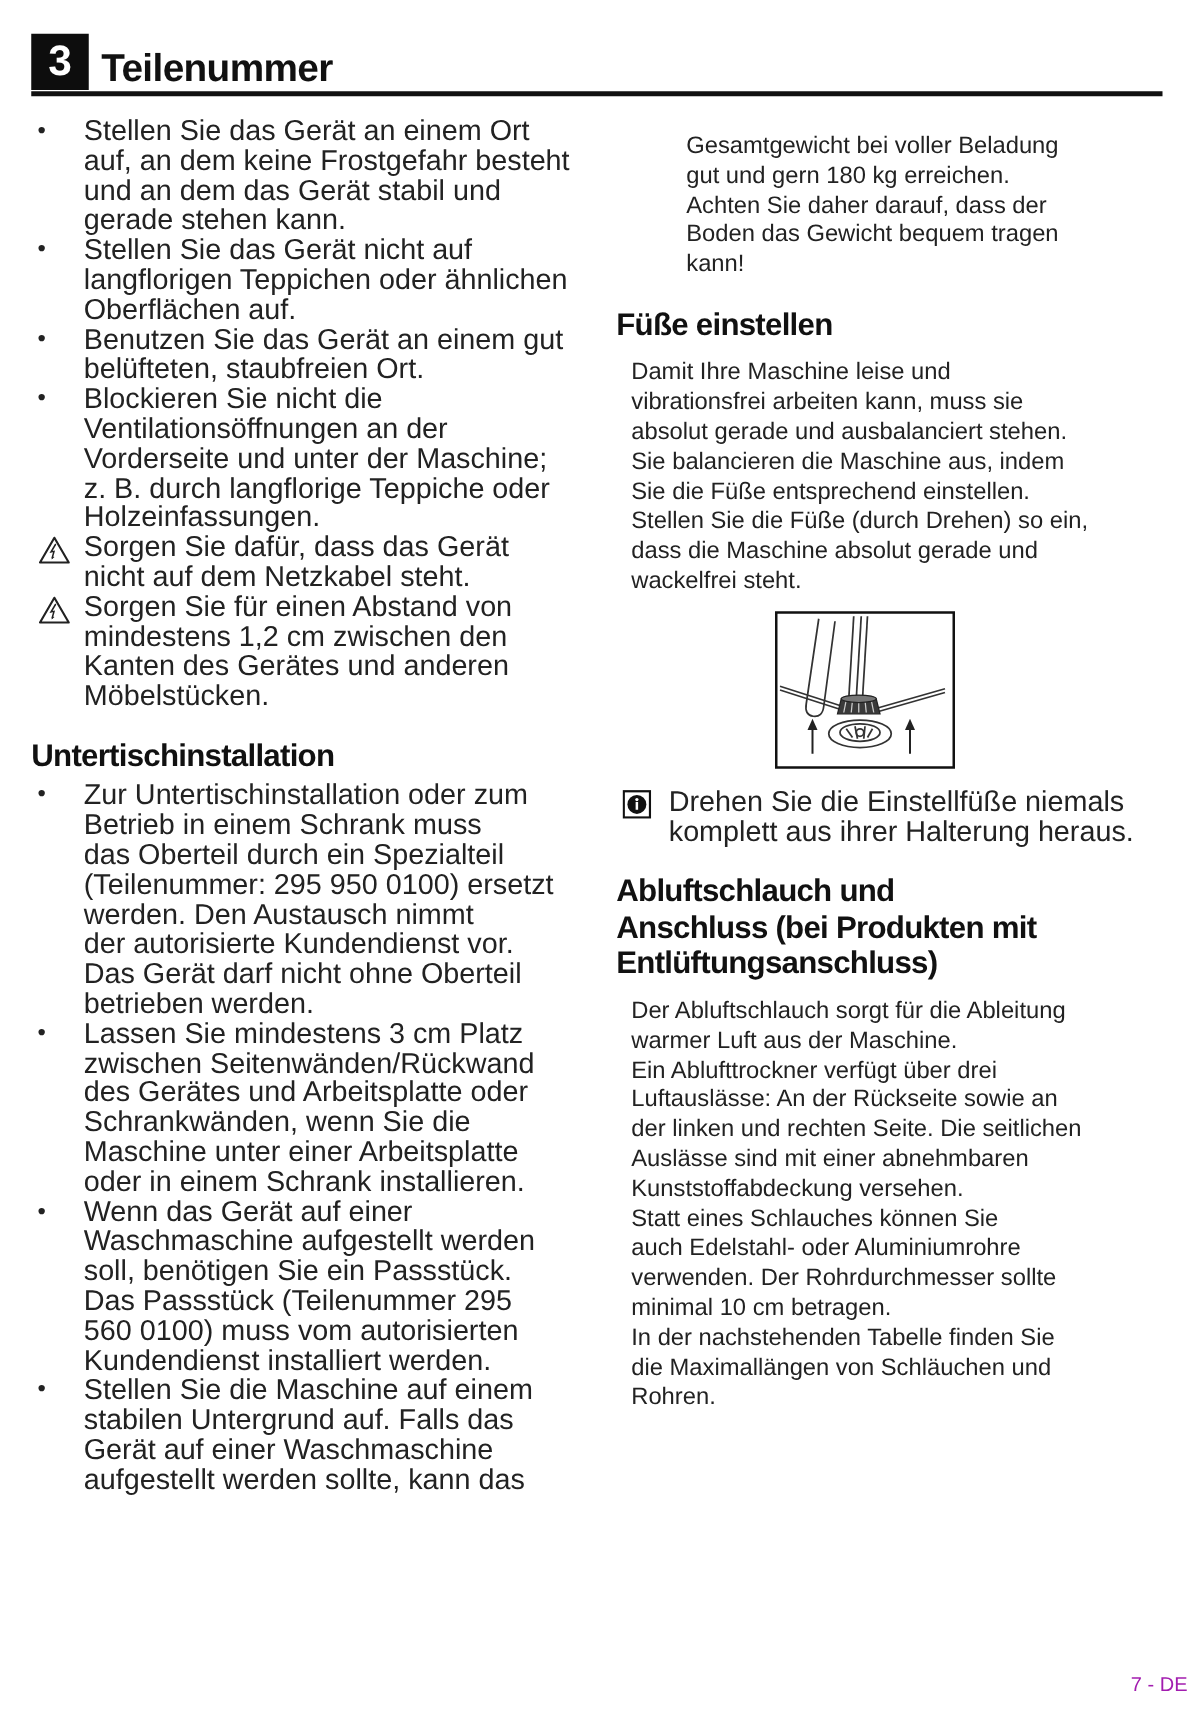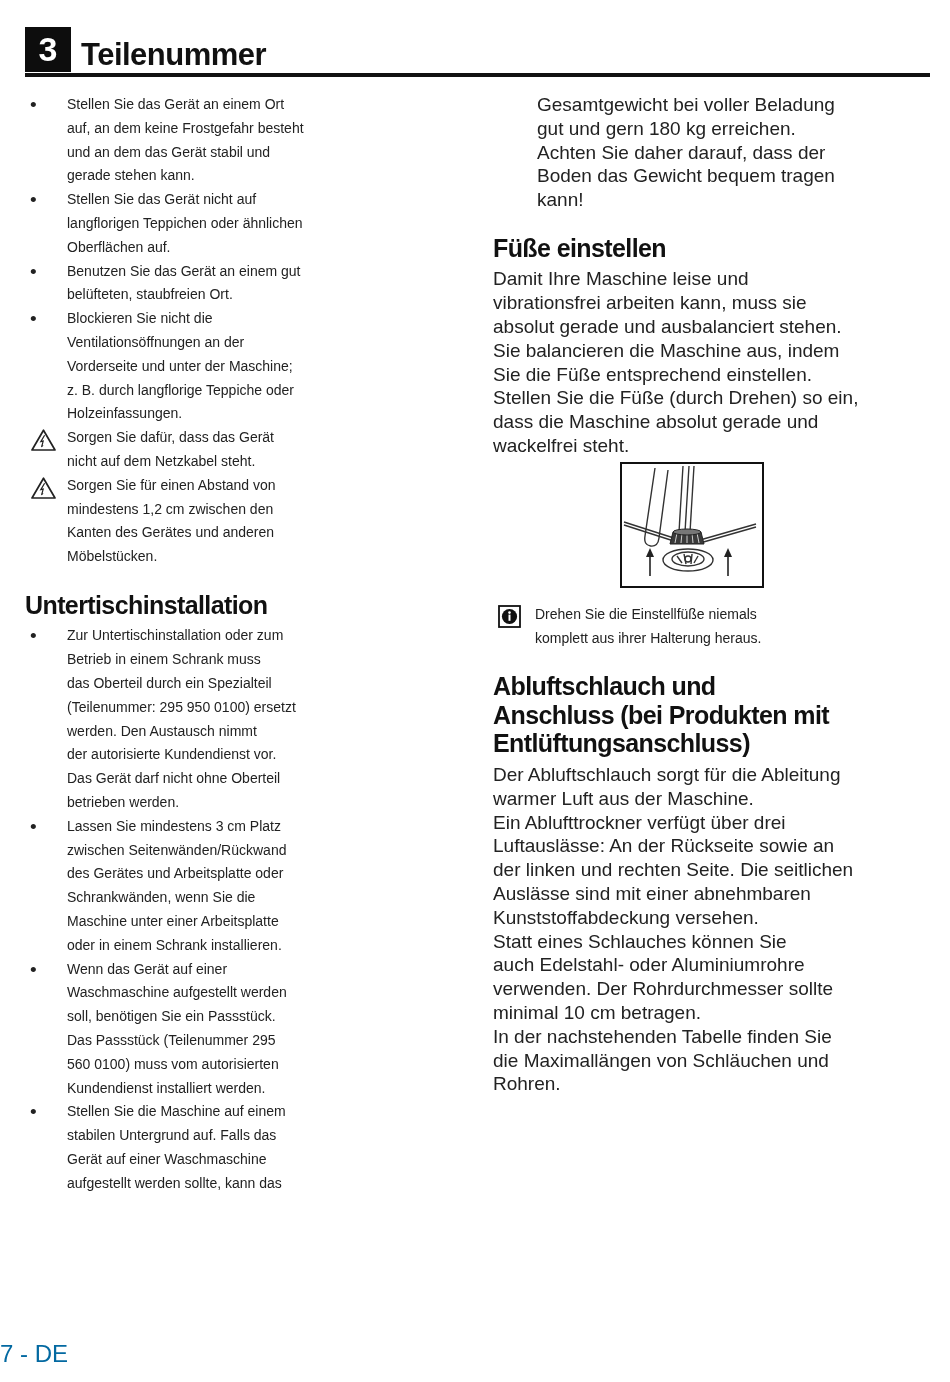--- a/index.html
+++ b/index.html
@@ -24,37 +24,37 @@
   .columns{display:flex;margin-top:16px;}
   .col-left{width:435px;flex:none;}
   .col-right{width:450px;flex:none;margin-left:33px;}
   
   .b-heading{
     font-size:25px;line-height:28.5px;font-weight:700;color:#111;
     letter-spacing:-0.6px;margin:22px 0 5px;white-space:pre-line;
   }
   .b-heading:first-child{margin-top:0;}
   .b-para,.b-para-indent{
-    font-size:19px;line-height:23.8px;white-space:pre-line;margin:0;
+    font-size:19px;line-height:23.8px;white-space:pre-line;margin:12px;
   }
   .b-para-indent{padding-left:44px;}
   .li-row{display:flex;align-items:flex-start;}
   .li-marker{
     width:42px;flex:none;font-size:19px;line-height:23.8px;
     padding-left:5px;box-sizing:border-box;
   }
   .li-marker svg{display:block;margin-top:2px;}
-  .li-text{font-size:14px;line-height:23.8px;white-space:pre-line;flex:1;}
+  .li-text{font-size:23px;line-height:23.8px;white-space:pre-line;flex:1;}
   
   .b-figure{margin:4px 0 15px 127px;width:140px;}
   .fig-frame{border:2px solid #111;width:140px;height:122px;background:#fff;}
   
   .page-footer{
-    position:absolute;left:0;top:1340px;width:100%;text-align:left;
-    font-size:24px;color:#0369a1;
+    position:absolute;left:0;top:1340px;width:100%;text-align:right;
+    font-size:16px;color:#a21caf;
   }
 </style>
 </head>
 <body>
 
 <div class="page">
 
   <div class="chapter-header">
     <div class="chapter-box">
       <span>3</span>

